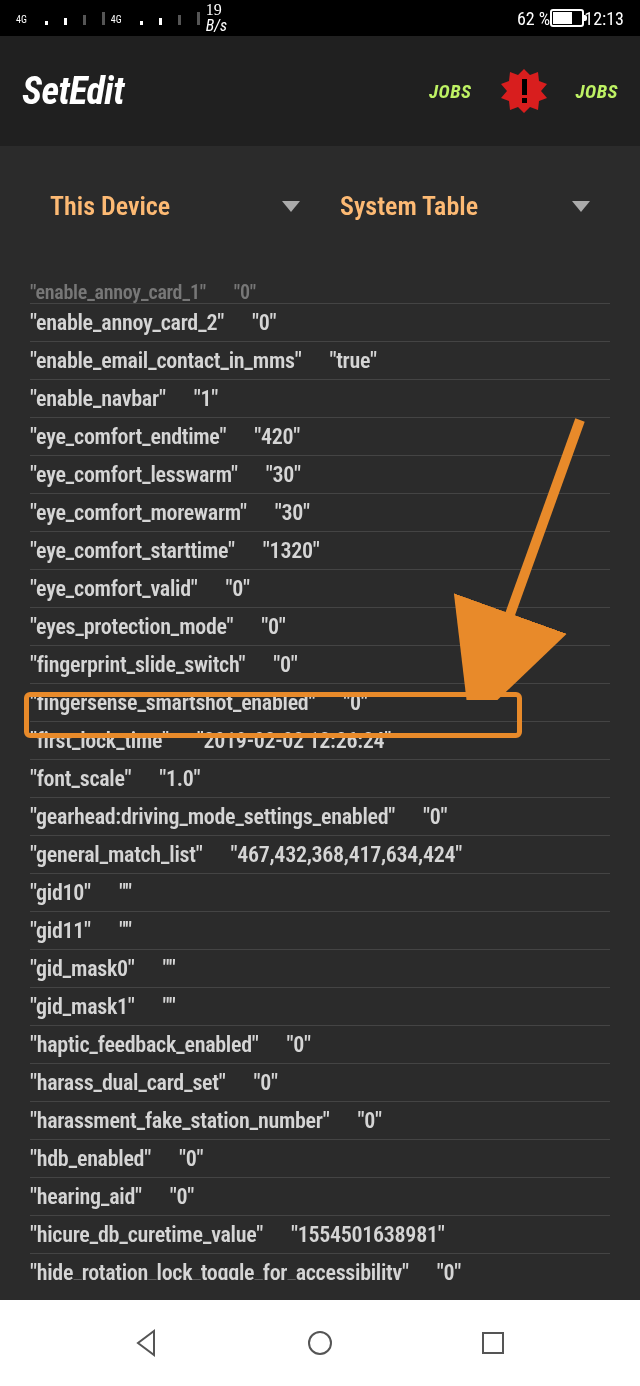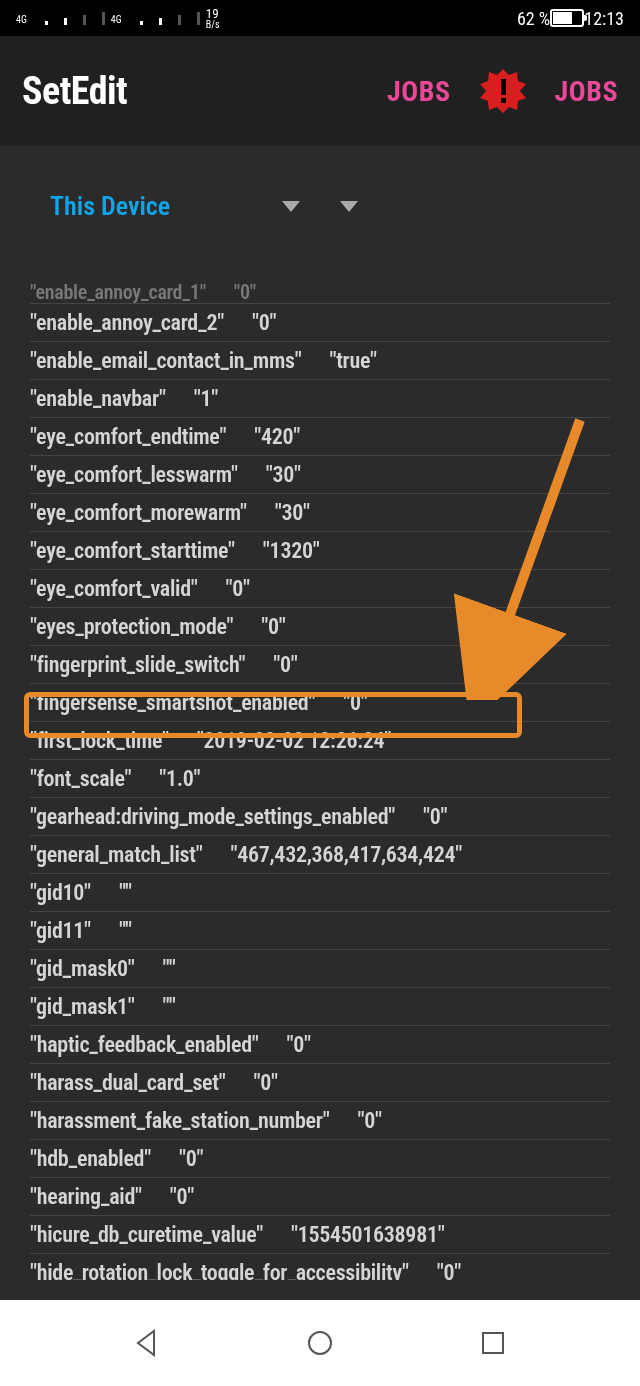--- a/index.html
+++ b/index.html
@@ -23,61 +23,62 @@
     font-size: 18px;
     color: #fff;
   }
   .status-left { display: flex; align-items: center; gap: 6px; }
   .status-right { display: flex; align-items: center; }
   .signal { display: flex; align-items: flex-end; gap: 16px; }
   .signal span { font-size: 10px; margin-right: 2px; }
   .bar { width: 3px; background: #fff; }
   .b1 { height: 4px; } .b2 { height: 7px; }.b3d{height:10px;background:#555;}.b4d{height:13px;background:#555;}
   .bs { font-size: 14px; line-height: 1; }
-  .bs .top { font-size: 13px; } .bs .bot { font-size: 10px; }
+  .bs .top { font-size: 16px; font-family: Liberation Serif, serif; } .bs .bot { font-size: 16px; font-style: italic; }
   .battery-icon {
     width: 34px; height: 18px; border: 2px solid #fff; border-radius: 3px;
     position: relative; display: inline-block;
   }
   .battery-icon::after {
     content: ""; position: absolute; right: -5px; top: 4px; width: 3px; height: 6px;
     background: #fff; border-radius: 0 2px 2px 0;
   }
   .battery-fill { position: absolute; left: 1px; top: 1px; bottom: 1px; width: 62%; background: #fff; }
 
   
   .app-bar {
     height: 110px;
     background: #202020;
     display: flex;
     align-items: center;
     justify-content: space-between;
     padding: 4px 22px;
+    font-style: italic;
   }
   .app-title { font-size: 38px; font-weight: 700; color: #fff; letter-spacing: -0.5px; }
   .app-actions { display: flex; align-items: center; gap: 28px; }
-  .jobs-btn, .font-btn { font-size: 28px; font-weight: 700; color: #ec4899; letter-spacing: 0.5px; }
+  .jobs-btn, .font-btn { font-size: 19px; font-weight: 700; color: #bef264; letter-spacing: 0.5px; }
   .burst-icon { width: 48px; height: 48px; display: flex; align-items: center; justify-content: center; }
 
   
   .dropdowns {
     height: 120px;
     display: flex;
     align-items: center;
     padding: 0 50px;
     gap: 40px;
   }
   .dd {
     flex: 1;
     display: flex;
     align-items: center;
     justify-content: space-between;
     font-size: 26px;
     font-weight: 600;
-    color: #0ea5e9;
+    color: #fdba74;
   }
   .caret {
     width: 0; height: 0; border-left: 9px solid transparent; border-right: 9px solid transparent;
     border-top: 11px solid #aaa;
   }
 
   
   .list-wrap {
     position: absolute;
     top: 280px;
@@ -184,20 +185,21 @@
     <div class="font-btn">JOBS</div>
   </div>
 </div>
 
 <div class="dropdowns">
   <div class="dd">
     <span>This Device</span>
     <span class="caret"></span>
   </div>
   <div class="dd">
+    <span>System Table</span>
     <span class="caret"></span>
   </div>
 </div>
 
 <div class="list-wrap">
   <div class="list" id="list">
       <div class="row cut">
         <span class="key">"enable_annoy_card_1"</span>
         <span class="val">"0"</span>
       </div>

